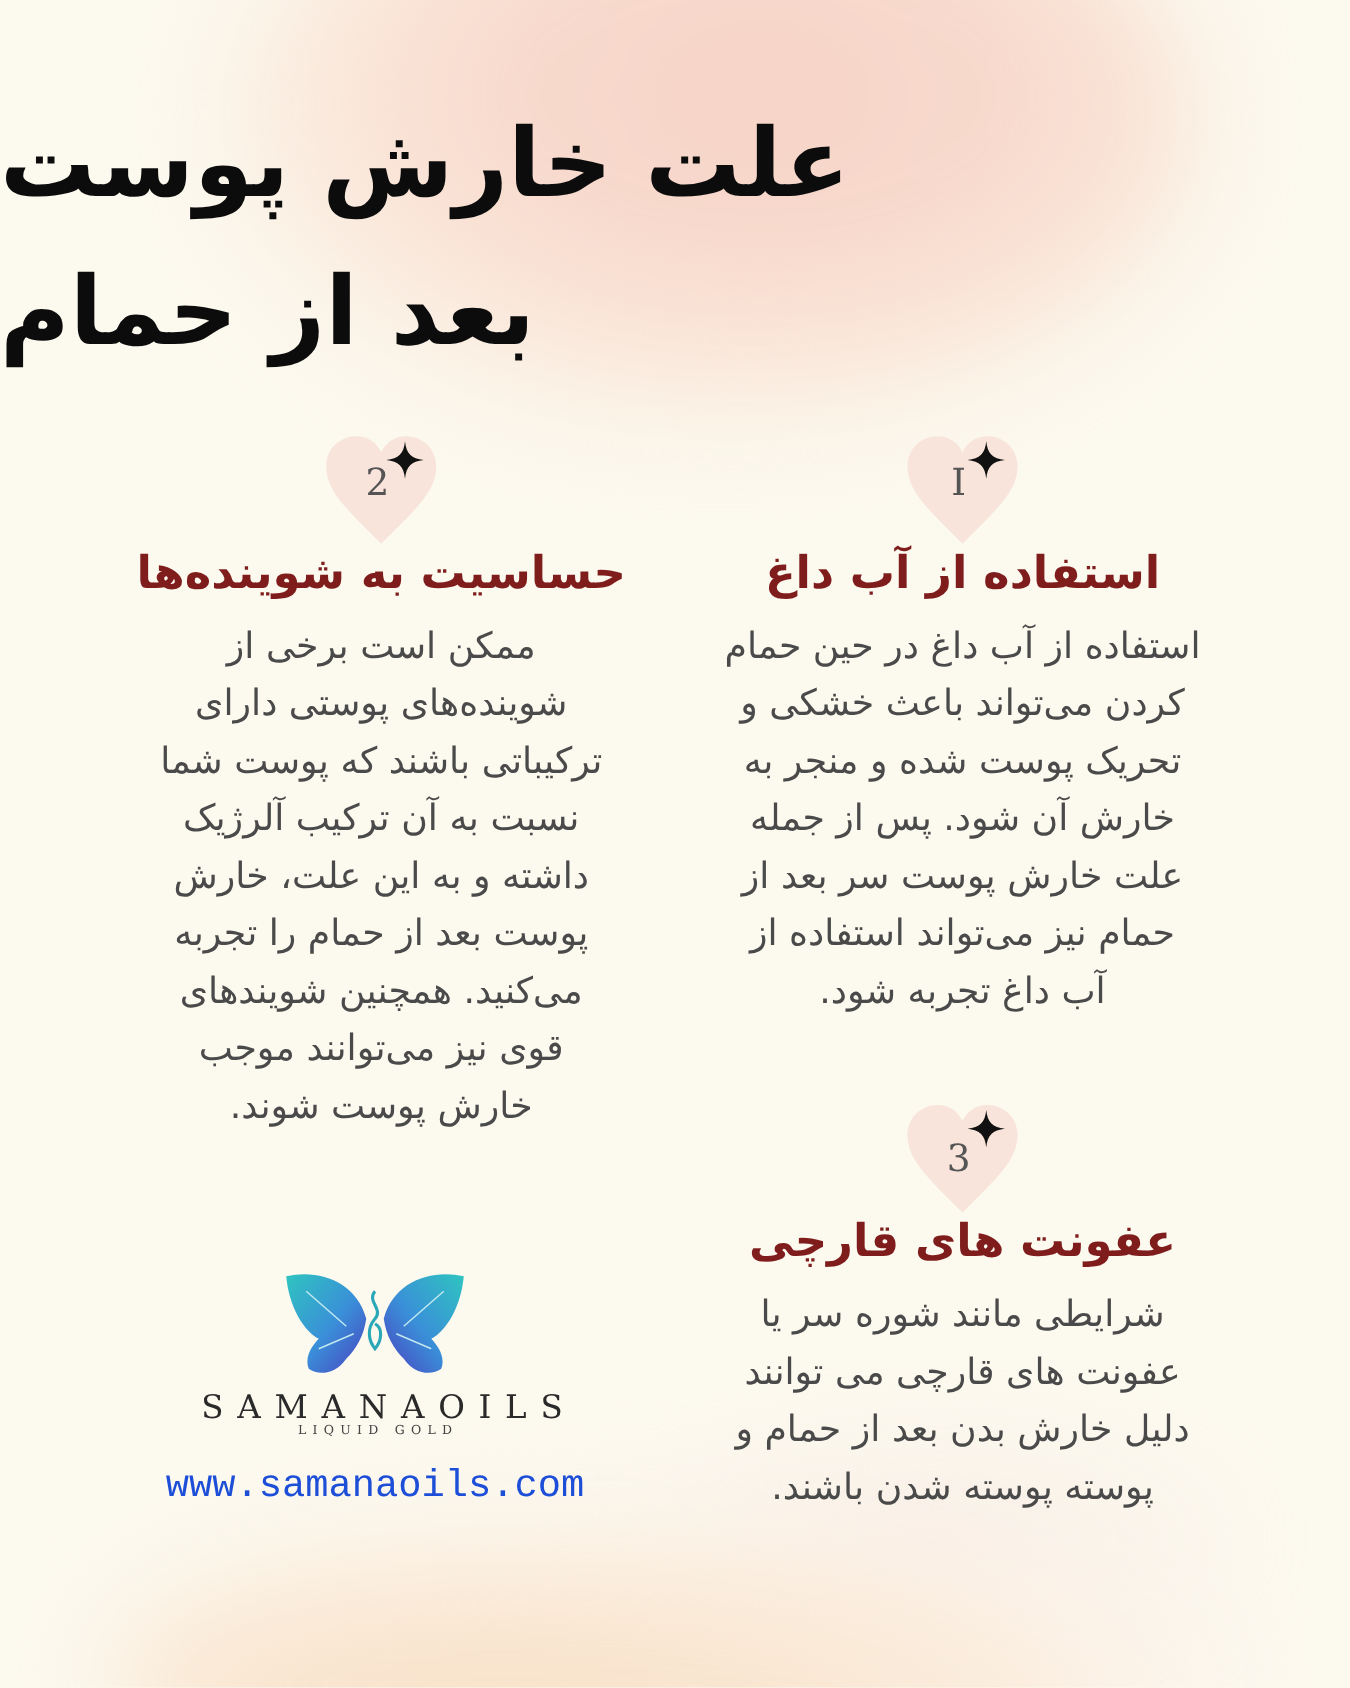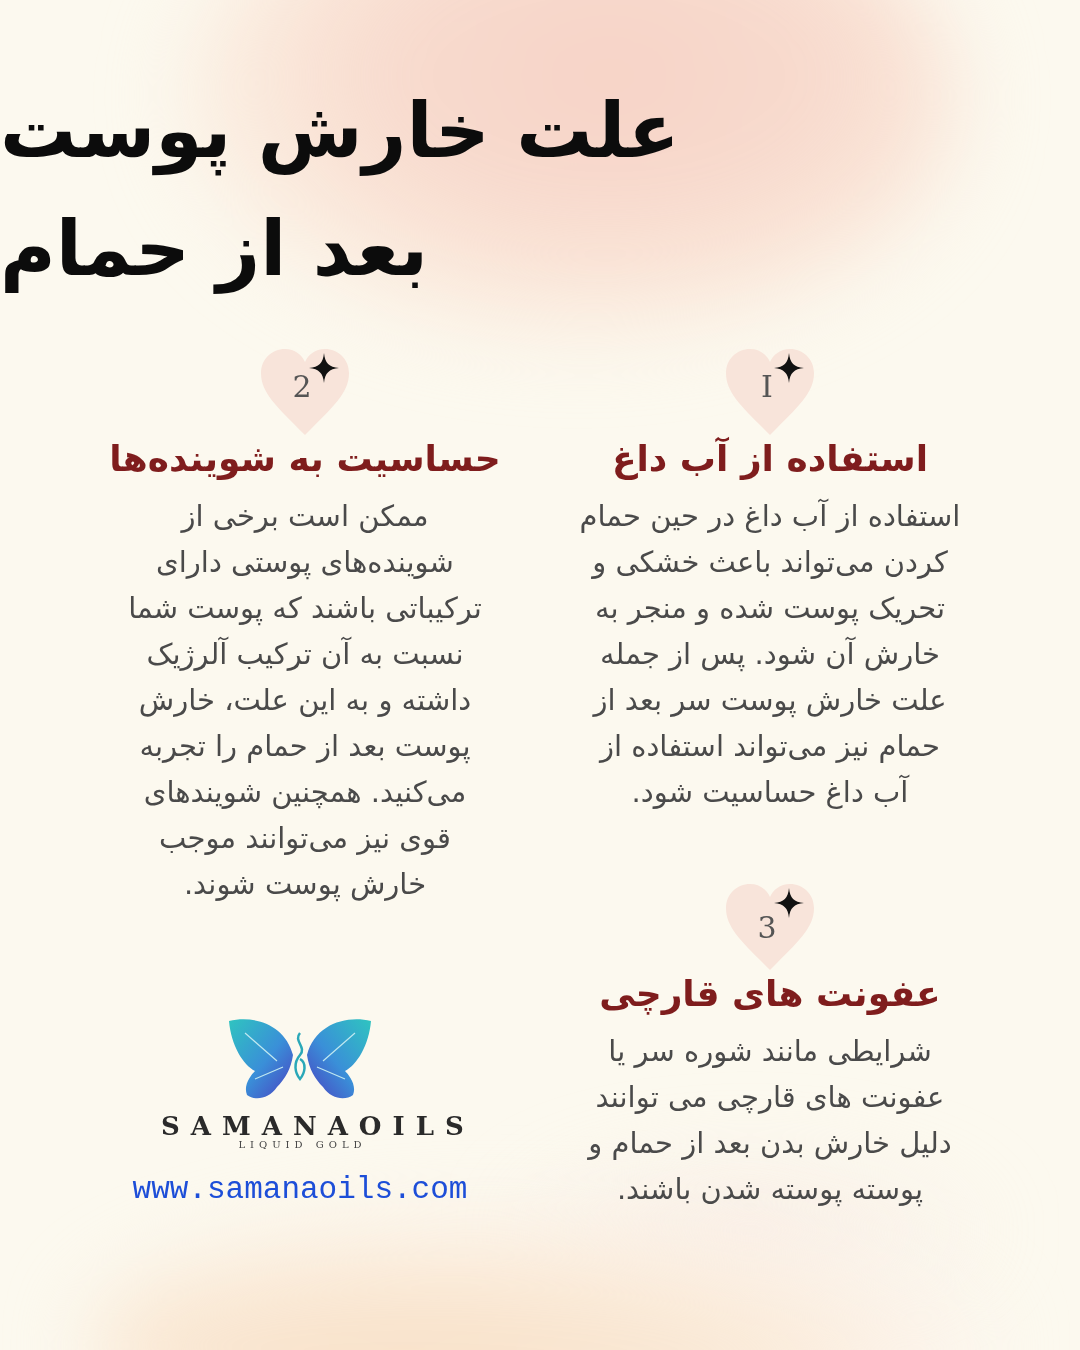--- a/index.html
+++ b/index.html
@@ -52,21 +52,21 @@
   .sec-body {
     font-size: 29px; color: #4a4a4a; line-height: 46px; margin-top: 8px;
     font-family: "DejaVu Sans", sans-serif;
   }
   .sec-body div { white-space: nowrap; }
 
   .logo { position: absolute; left: 150px; top: 1015px; width: 300px; text-align: center; }
   .logo svg { display: block; margin: 0 auto; }
   .brand-name {
     font-family: "DejaVu Serif", serif; font-size: 26px; letter-spacing: 11px;
-    color: #2a2a2a; margin-top: 6px; padding-left: 11px; font-weight: bold;
+    color: #2a2a2a; margin-top: 6px; padding-left: 11px;
   }
   .brand-tag {
     font-family: "DejaVu Serif", serif; font-size: 10px; letter-spacing: 5px;
     color: #444; margin-top: -2px; padding-left: 5px;
   }
   .website {
     position: absolute; left: 120px; width: 360px; top: 1172px; text-align: center;
     font-family: Liberation Mono, monospace; font-size: 31px; color: #1d4ed8;
   }
 </style>
@@ -93,21 +93,21 @@
     </svg>
   </div>
   <div class="sec-heading">استفاده از آب داغ</div>
   <div class="sec-body">
     <div>استفاده از آب داغ در حین حمام</div>
     <div>کردن می‌تواند باعث خشکی و</div>
     <div>تحریک پوست شده و منجر به</div>
     <div>خارش آن شود. پس از جمله</div>
     <div>علت خارش پوست سر بعد از</div>
     <div>حمام نیز می‌تواند استفاده از</div>
-    <div>آب داغ حساسیت شود.</div>
+    <div>آب داغ تجربه شود.</div>
   </div>
 </div>
 
 <div class="section sec-2">
   <div class="heart-wrap">
     <svg class="heart" width="96" height="96" viewBox="0 0 96 96">
       <path d="M48 90 C20 62 4 48 4 28 C4 14 15 4 28 4 C38 4 45 10 48 17 C51 10 58 4 68 4 C81 4 92 14 92 28 C92 48 76 62 48 90 Z" fill="#f8e4da"></path>
     </svg>
     <div class="heart-num">2</div>
     <svg class="sparkle" width="30" height="30" viewBox="0 0 30 30">

